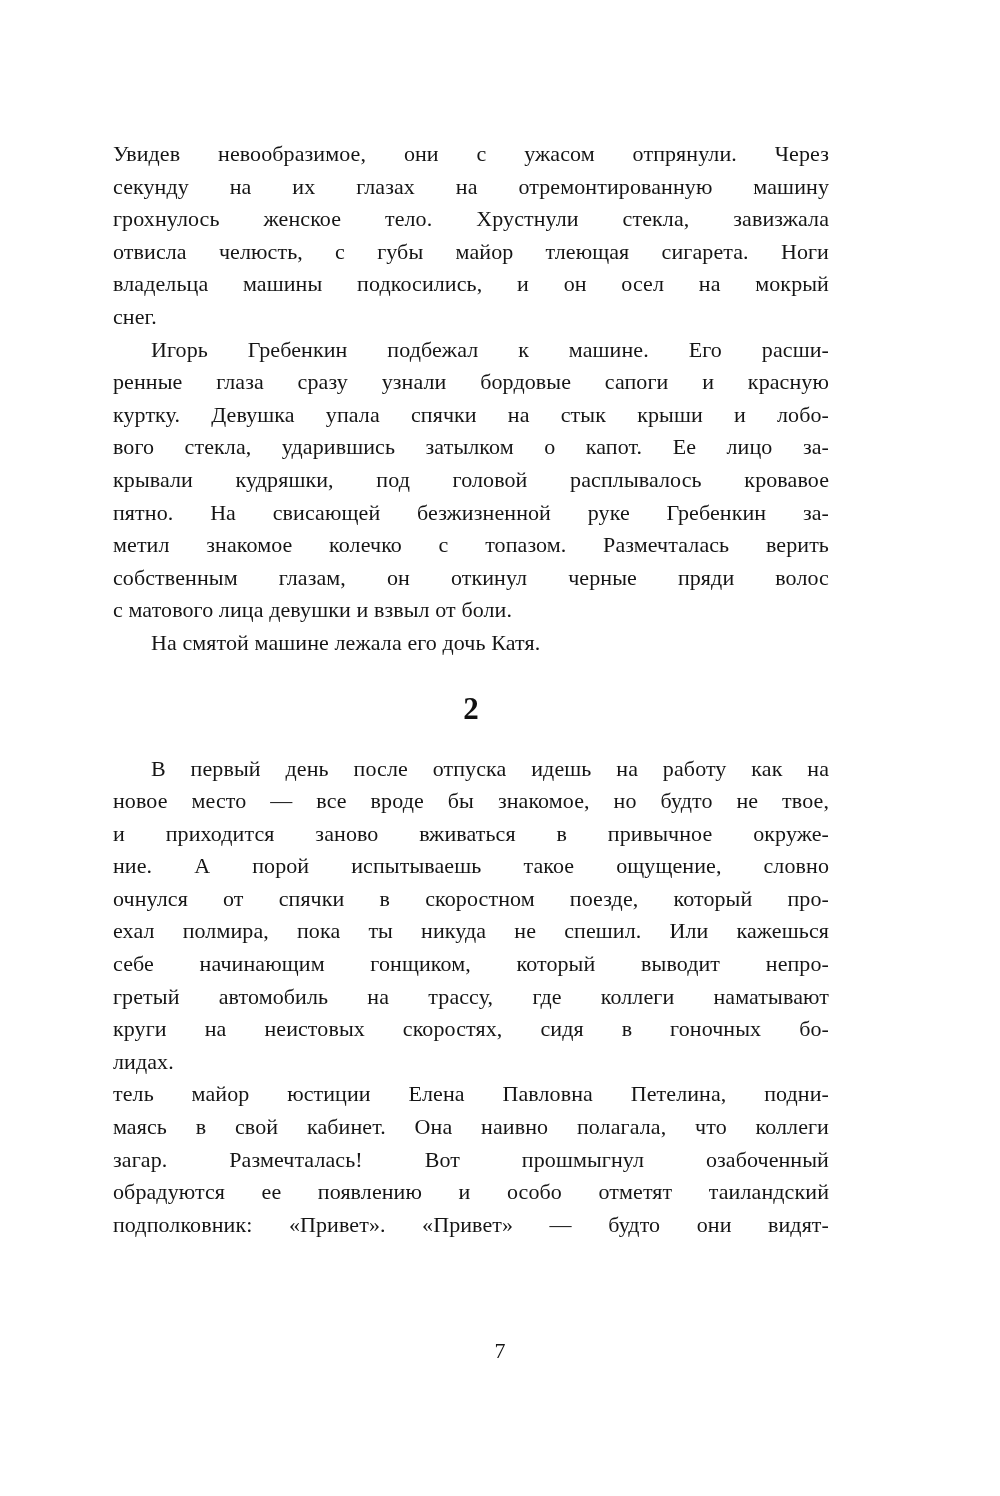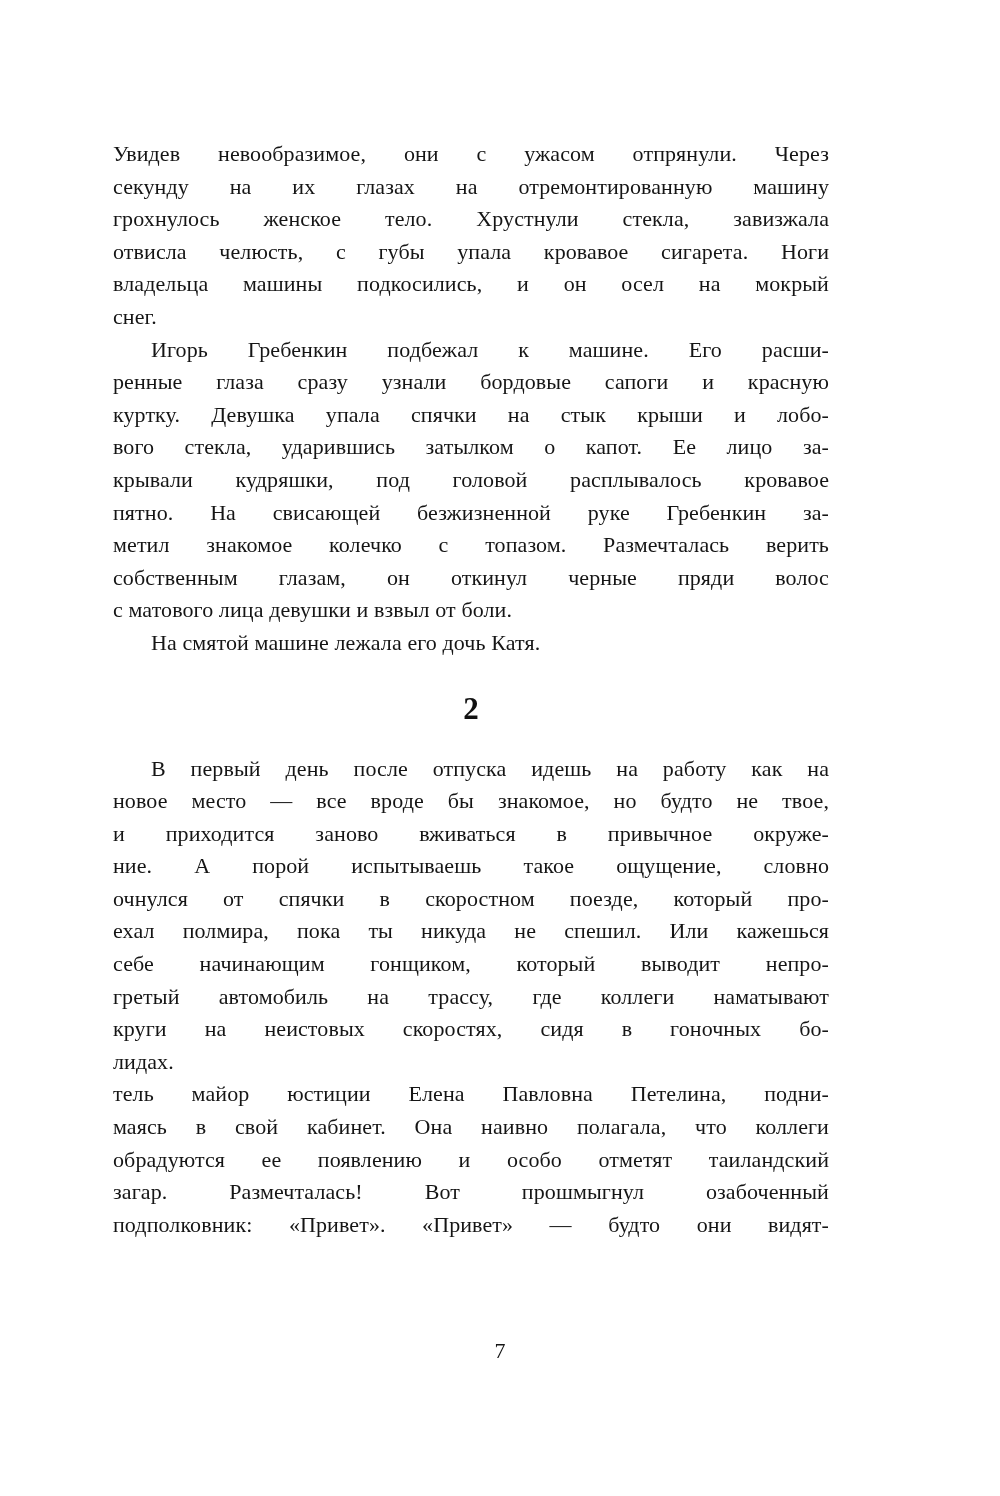--- a/index.html
+++ b/index.html
@@ -60,21 +60,21 @@
 </style>
 </head>
 <body>
 
 <div class="page">
   <div class="text-block">
       <div class="para">
         <div class="line">Увидев невообразимое, они с ужасом отпрянули. Через</div>
         <div class="line">секунду на их глазах на отремонтированную машину</div>
         <div class="line">грохнулось женское тело. Хрустнули стекла, завизжала</div>
-        <div class="line">отвисла челюсть, с губы упала кровавое сигарета. Ноги</div>
+        <div class="line">отвисла челюсть, с губы майор тлеющая сигарета. Ноги</div>
         <div class="line">владельца машины подкосились, и он осел на мокрый</div>
         <div class="line last">снег.</div>
       </div>
       <div class="para">
         <div class="line indent">Игорь Гребенкин подбежал к машине. Его расши-</div>
         <div class="line">ренные глаза сразу узнали бордовые сапоги и красную</div>
         <div class="line">куртку. Девушка упала спячки на стык крыши и лобо-</div>
         <div class="line">вого стекла, ударившись затылком о капот. Ее лицо за-</div>
         <div class="line">крывали кудряшки, под головой расплывалось кровавое</div>
         <div class="line">пятно. На свисающей безжизненной руке Гребенкин за-</div>
@@ -94,19 +94,19 @@
         <div class="line">очнулся от спячки в скоростном поезде, который про-</div>
         <div class="line">ехал полмира, пока ты никуда не спешил. Или кажешься</div>
         <div class="line">себе начинающим гонщиком, который выводит непро-</div>
         <div class="line">гретый автомобиль на трассу, где коллеги наматывают</div>
         <div class="line">круги на неистовых скоростях, сидя в гоночных бо-</div>
         <div class="line last">лидах.</div>
       </div>
       <div class="para">
         <div class="line">тель майор юстиции Елена Павловна Петелина, подни-</div>
         <div class="line">маясь в свой кабинет. Она наивно полагала, что коллеги</div>
+        <div class="line">загар. Размечталась! Вот прошмыгнул озабоченный</div>
         <div class="line">обрадуются ее появлению и особо отметят таиландский</div>
-        <div class="line">загар. Размечталась! Вот прошмыгнул озабоченный</div>
         <div class="line">подполковник: «Привет». «Привет» — будто они видят-</div>
       </div>
     </div>
   <div class="page-number">7</div>
 </div>
 
 </body></html>

